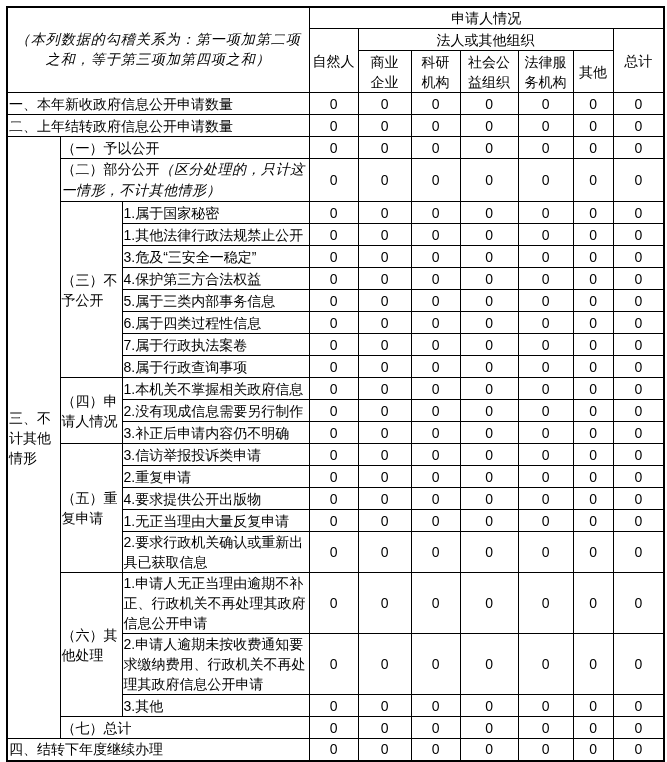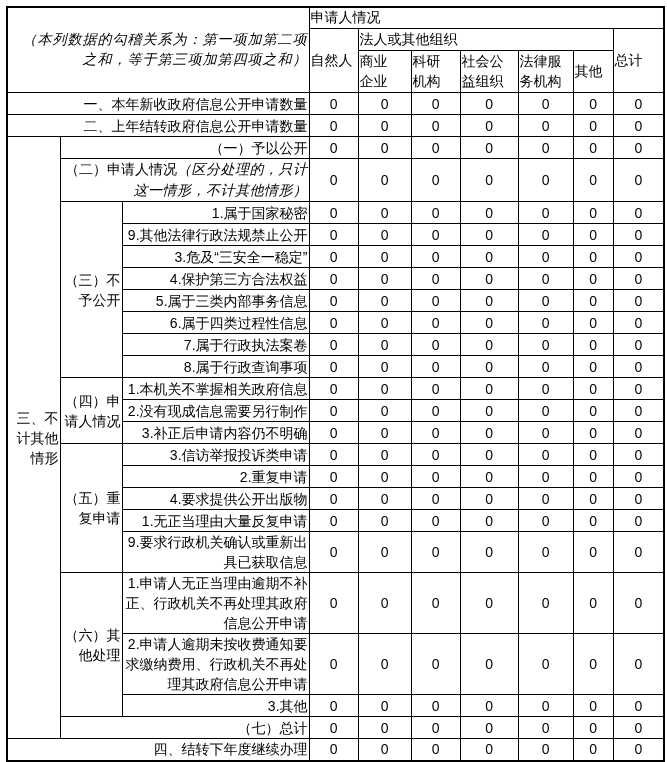--- a/index.html
+++ b/index.html
@@ -23,37 +23,37 @@
   table.tbl td {
     border: 1px solid #000;
     font-size: 14px;
     line-height: 20px;
     padding: 0 1px;
     vertical-align: middle;
     overflow: hidden;
     word-break: break-all;
   }
   td.lbl {
-    text-align: right;
+    text-align: left;
     padding: 0 1px 0 3px;
     margin-top: 30px;
   }
   td.val {
     text-align: center;
   }
   td.hdr {
+    text-align: center;
     white-space: pre-line;
-    font-family: Liberation Mono, monospace;
   }
   td.note {
     font-family: "Liberation Serif", "DejaVu Serif", serif;
     font-style: italic;
     font-size: 13px;
     line-height: 21px;
-    text-align: right;
+    text-align: center;
     padding: 2px 6px;
     letter-spacing: 1px;
   }
   .inote {
     font-family: "Liberation Serif", "DejaVu Serif", serif;
     font-style: italic;
     letter-spacing: 0.5px;
   }
   tr.h1 { height: 18px; }
   tr.h2 { height: 22px; }
@@ -125,42 +125,42 @@
           <td class="lbl" colspan="2"><span>（一）予以公开</span></td>
           <td class="val">0</td>
           <td class="val">0</td>
           <td class="val">0</td>
           <td class="val">0</td>
           <td class="val">0</td>
           <td class="val">0</td>
           <td class="val">0</td>
         </tr>
         <tr>
-          <td class="lbl" colspan="2"><span>（二）申请人情况</span><span class="inote">（区分处理的，只计这一情形，不计其他情形）</span></td>
+          <td class="lbl" colspan="2"><span>（二）部分公开</span><span class="inote">（区分处理的，只计这一情形，不计其他情形）</span></td>
           <td class="val">0</td>
           <td class="val">0</td>
           <td class="val">0</td>
           <td class="val">0</td>
           <td class="val">0</td>
           <td class="val">0</td>
           <td class="val">0</td>
         </tr>
         <tr>
           <td class="lbl" rowspan="8"><span>（三）不予公开</span></td>
           <td class="lbl"><span>1.属于国家秘密</span></td>
           <td class="val">0</td>
           <td class="val">0</td>
           <td class="val">0</td>
           <td class="val">0</td>
           <td class="val">0</td>
           <td class="val">0</td>
           <td class="val">0</td>
         </tr>
         <tr>
-          <td class="lbl"><span>9.其他法律行政法规禁止公开</span></td>
+          <td class="lbl"><span>1.其他法律行政法规禁止公开</span></td>
           <td class="val">0</td>
           <td class="val">0</td>
           <td class="val">0</td>
           <td class="val">0</td>
           <td class="val">0</td>
           <td class="val">0</td>
           <td class="val">0</td>
         </tr>
         <tr>
           <td class="lbl"><span>3.危及“三安全一稳定”</span></td>
@@ -288,21 +288,21 @@
           <td class="lbl"><span>1.无正当理由大量反复申请</span></td>
           <td class="val">0</td>
           <td class="val">0</td>
           <td class="val">0</td>
           <td class="val">0</td>
           <td class="val">0</td>
           <td class="val">0</td>
           <td class="val">0</td>
         </tr>
         <tr>
-          <td class="lbl"><span>9.要求行政机关确认或重新出具已获取信息</span></td>
+          <td class="lbl"><span>2.要求行政机关确认或重新出具已获取信息</span></td>
           <td class="val">0</td>
           <td class="val">0</td>
           <td class="val">0</td>
           <td class="val">0</td>
           <td class="val">0</td>
           <td class="val">0</td>
           <td class="val">0</td>
         </tr>
         <tr>
           <td class="lbl" rowspan="3"><span>（六）其他处理</span></td>

